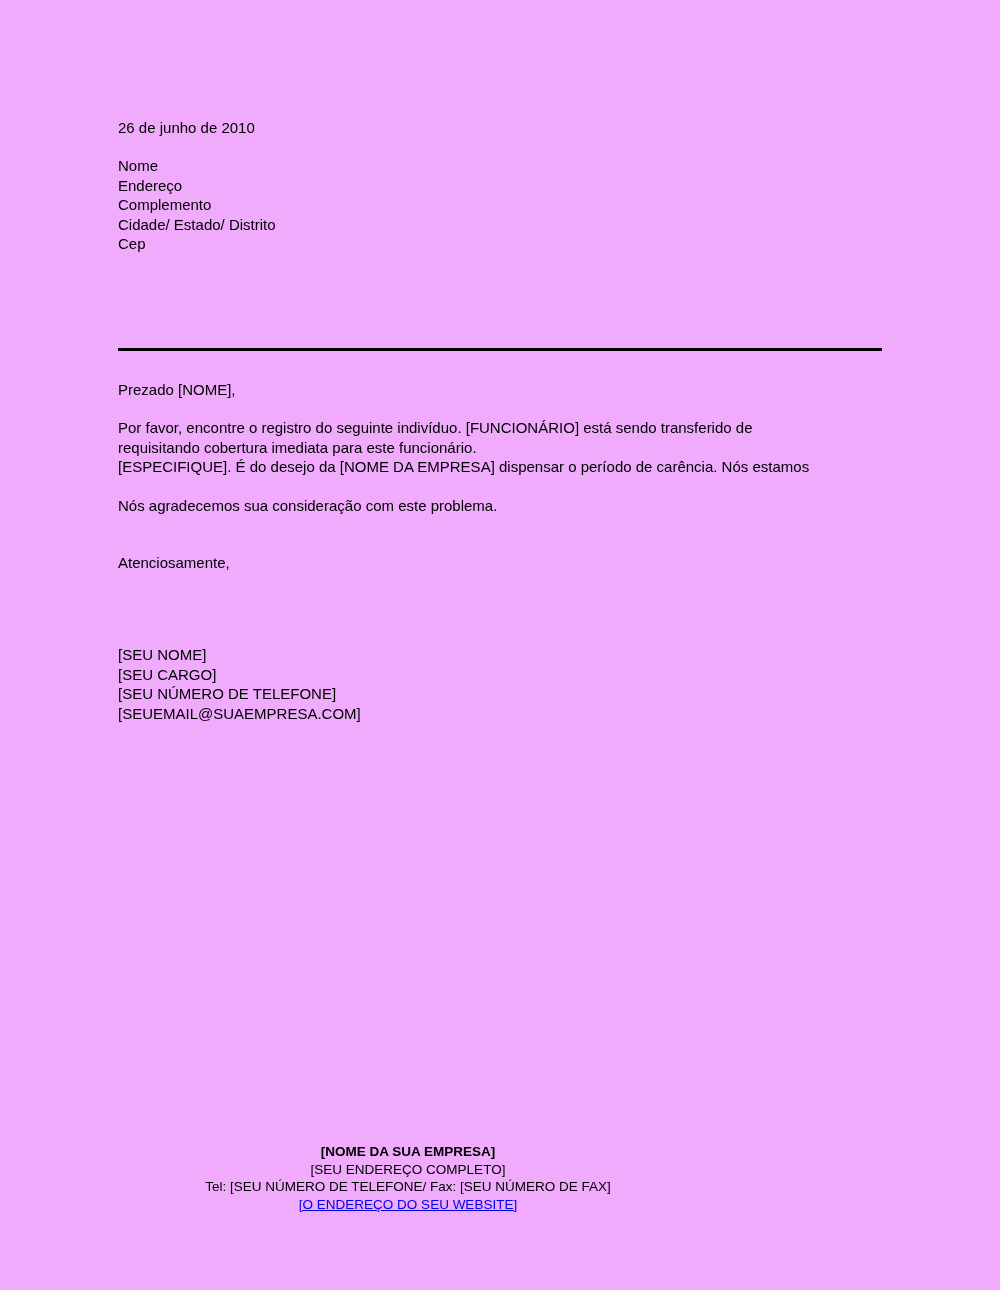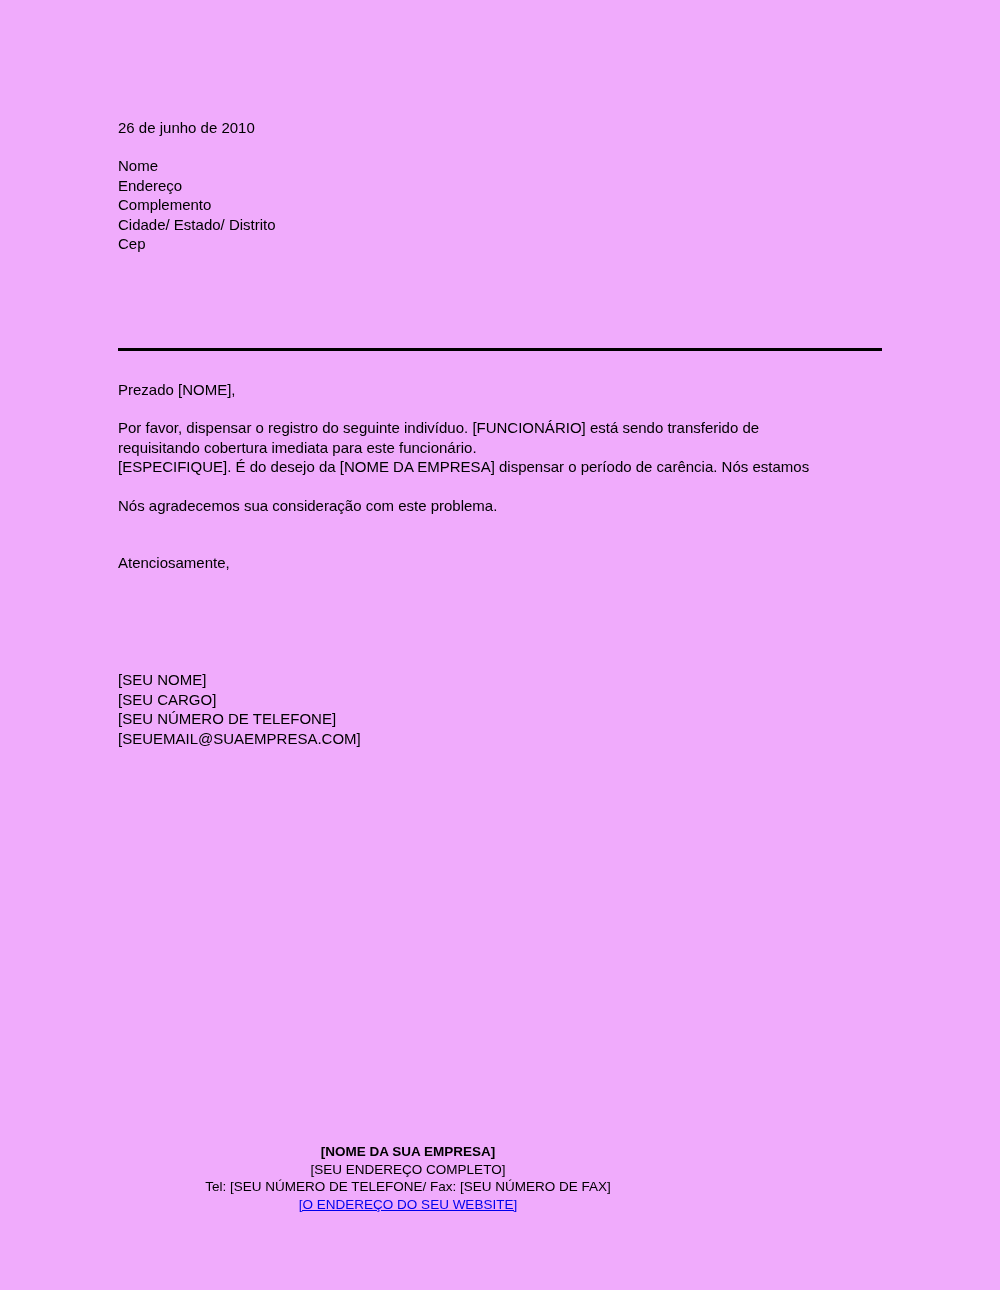--- a/index.html
+++ b/index.html
@@ -31,21 +31,21 @@
     left: 118px;
     top: 348px;
     width: 764px;
     height: 3px;
     background: #000000;
   }
   .salutation-block  { top: 380px; }
   .para1-block       { top: 418px; }
   .para2-block       { top: 496px; }
   .closing-block     { top: 530px; margin-top: 23px; }
-  .signature-block   { top: 670px; }
+  .signature-block   { top: 645px; }
   .footer-block {
     position: absolute;
     left: 0;
     top: 1143px;
     width: 816px;
     text-align: center;
     font-size: 13.5px;
     line-height: 17.6px;
     white-space: nowrap;
   }
@@ -68,21 +68,21 @@
     <div>Cidade/ Estado/ Distrito</div>
     <div>Cep</div>
   </div>
 
 
   <div class="subject-rule" style="background: rgb(0, 0, 0);"></div>
 
   <div class="block salutation-block">Prezado [NOME],</div>
 
   <div class="block para1-block">
-    <div>Por favor, dispensar o registro do seguinte indivíduo. [FUNCIONÁRIO] está sendo transferido de</div>
+    <div>Por favor, encontre o registro do seguinte indivíduo. [FUNCIONÁRIO] está sendo transferido de</div>
     <div>requisitando cobertura imediata para este funcionário.</div>
     <div>[ESPECIFIQUE]. É do desejo da [NOME DA EMPRESA] dispensar o período de carência. Nós estamos</div>
   </div>
 
   <div class="block para2-block">Nós agradecemos sua consideração com este problema.</div>
 
   <div class="block closing-block">Atenciosamente,</div>
 
   <div class="block signature-block">
     <div>[SEU NOME]</div>

